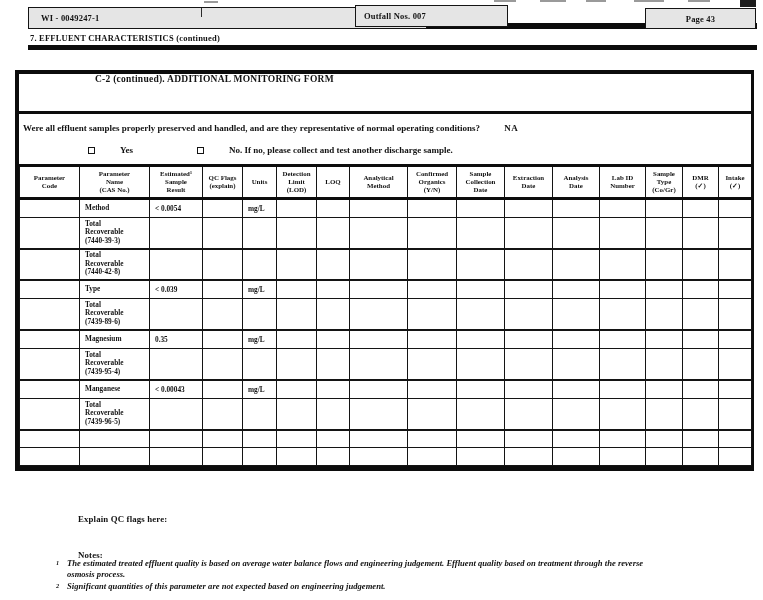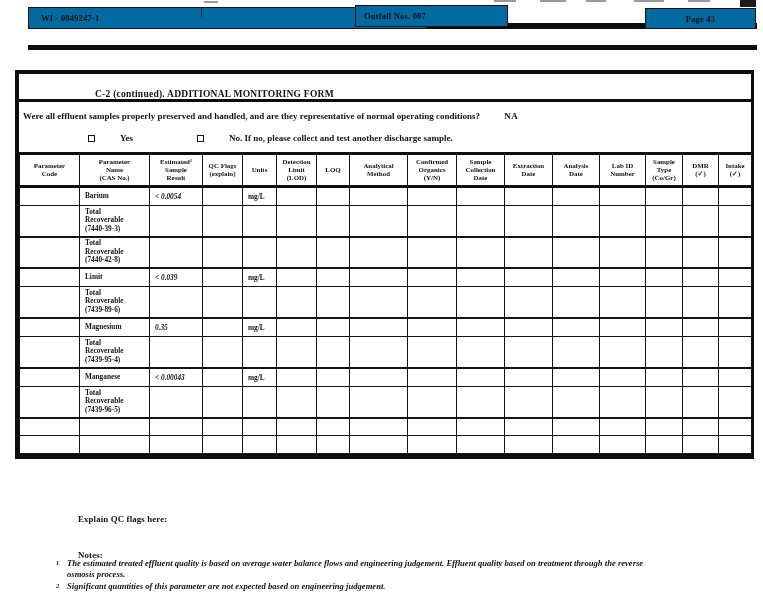--- a/index.html
+++ b/index.html
@@ -16,21 +16,21 @@
   }
 
   
   .artifact { position: absolute; background: #9a9a9a; }
   .corner-mark { position: absolute; background: #1c1c1c; }
 
   
   .thick-rule { position: absolute; background: #0c0c0c; }
   .hdr-box {
     position: absolute;
-    background: #0369a1;
+    background: #e5e5e5;
     border: 1.6px solid #141414;
     display: flex;
     align-items: center;
     font-size: 8.5px;
     letter-spacing: 0.2px;
   }
   .hdr-box .divider {
     position: absolute;
     top: 0; bottom: 55%;
     width: 1.3px;
@@ -47,24 +47,24 @@
     position: absolute;
     left: 15px; top: 70px;
     width: 739px;
     background: #ffffff;
     border: 3px solid #0c0c0c;
     border-top-width: 4px;
     border-left-width: 4px;
     border-bottom-width: 5px;
   }
   .form-title-row {
-    height: 28px;
+    height: 40px;
     border-bottom: 3px solid #0c0c0c;
     display: flex;
-    align-items: flex-end;
+    align-items: flex-start;
     padding-left: 76px;
     font-size: 9.5px;
     letter-spacing: 0.25px;
   }
   .question-row {
     height: 50px;
     position: relative;
     font-size: 9px;
   }
   .question-line {
@@ -120,21 +120,21 @@
   }
   tr.row-short td { height: 19px; }
   tr.row-tall td { height: 31px; border-bottom-width: 2.2px; }
   tr.row-empty td { height: 18px; }
   td.cell-name span {
     display: block;
     padding-left: 5px;
     white-space: pre-line;
     line-height: 1.2;
   }
-  td.cell-result span { display: block; padding-left: 5px; font-style: italic; }
+  td.cell-result span { display: block; padding-left: 5px; }
   td.cell-units span { display: block; padding-left: 5px; }
 
   
   .footer-text {
     position: absolute;
     font-size: 8.8px;
     letter-spacing: 0.15px;
     margin-left: 16px;
   }
   .footnotes {
@@ -178,20 +178,21 @@
   </div>
 
   <div class="hdr-box" style="left:355px; top:5px; width:153px; height:22px; padding-left:8px;">
     <span>Outfall Nos. 007</span>
   </div>
 
   <div class="hdr-box" style="left:645px; top:8px; width:111px; height:21px; justify-content:center;">
     <span>Page 43</span>
   </div>
 
+  <div class="section-heading" style="left:30px; top:33px;">7.  EFFLUENT CHARACTERISTICS (continued)</div>
   <div class="thick-rule" style="left:28px; top:45px; width:729px; height:5px;"></div>
 
   <div class="form-box">
 
     <div class="form-title-row">
       <span>C-2 (continued).  ADDITIONAL MONITORING FORM</span>
     </div>
 
     <div class="question-row">
       <div class="question-line">
@@ -263,21 +264,21 @@
             <th>DMR
 (✓)</th>
             <th>Intake
 (✓)</th>
           </tr>
       </thead>
       <tbody>
           <tr class="row-short">
             <td></td>
             <td class="cell-name">
-              <span>Barium</span>
+              <span>Method</span>
             </td>
             <td class="cell-result">
               <span>&lt; 0.0054</span>
             </td>
             <td></td>
             <td class="cell-units">
               <span>mg/L</span>
             </td>
             <td></td>
             <td></td>
@@ -331,21 +332,21 @@
             <td></td>
             <td></td>
             <td></td>
             <td></td>
             <td></td>
             <td></td>
           </tr>
           <tr class="row-short">
             <td></td>
             <td class="cell-name">
-              <span>Limit</span>
+              <span>Type</span>
             </td>
             <td class="cell-result">
               <span>&lt; 0.039</span>
             </td>
             <td></td>
             <td class="cell-units">
               <span>mg/L</span>
             </td>
             <td></td>
             <td></td>

